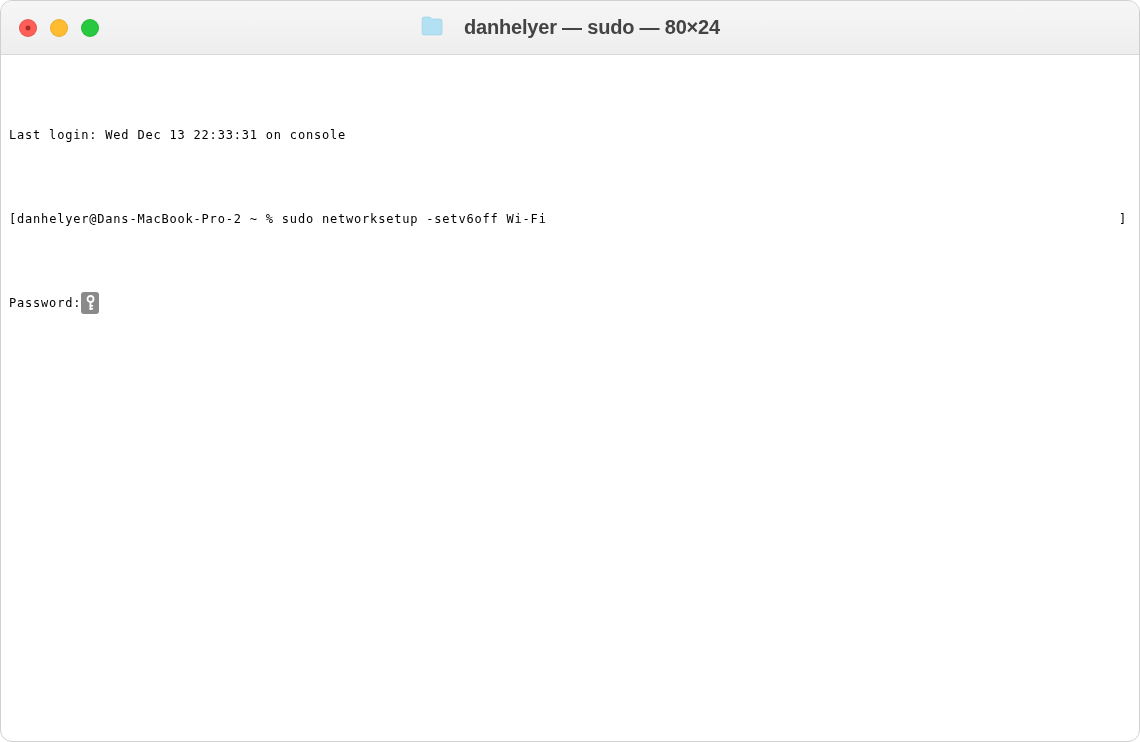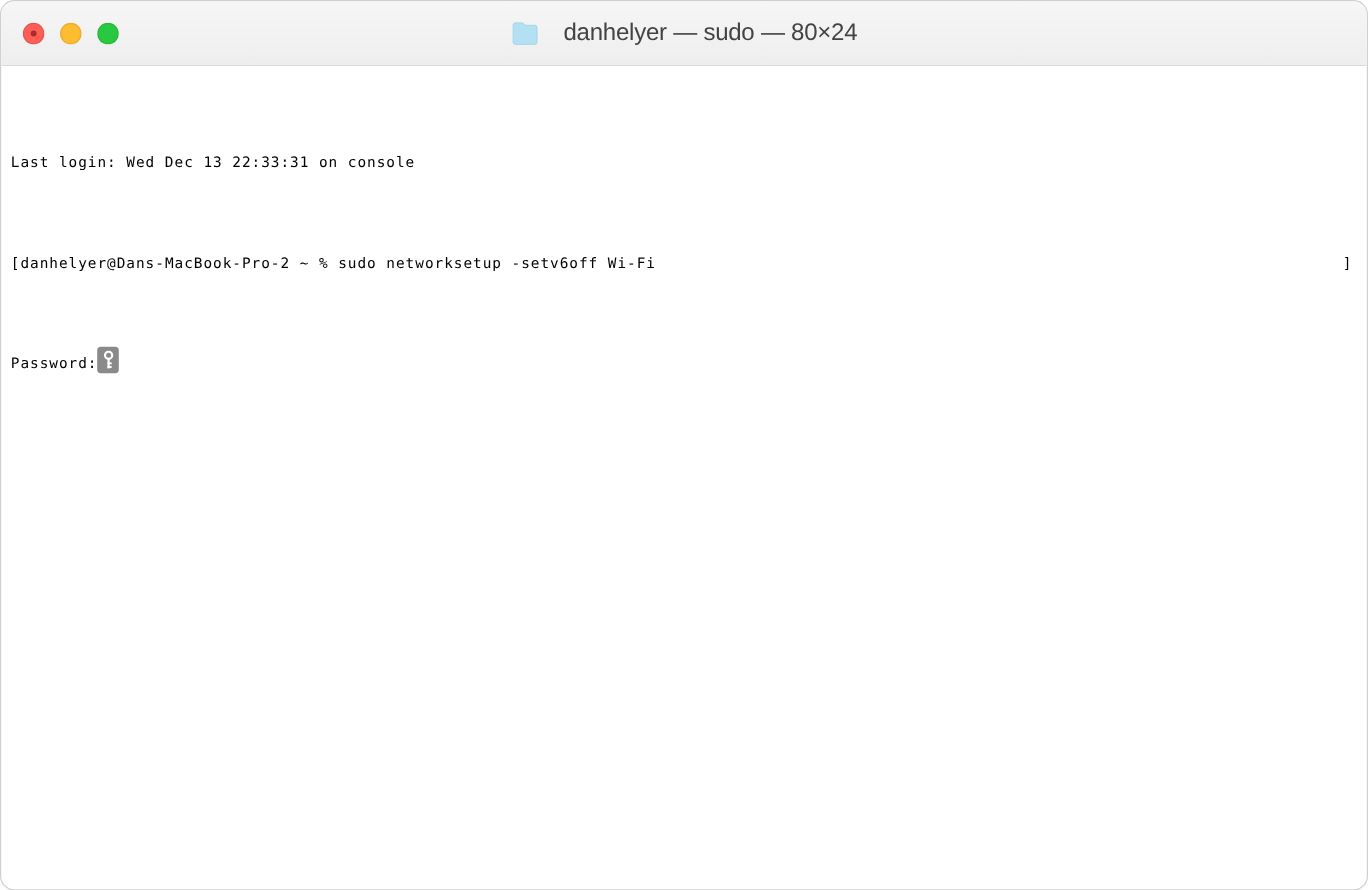--- a/index.html
+++ b/index.html
@@ -58,24 +58,23 @@
     }
     .traffic-max {
       background: #28c840;
       border: 0.5px solid rgba(0,0,0,0.08);
     }
     .title-center {
       position: absolute;
       left: 50%;
       transform: translateX(-50%);
       display: flex;
-      align-items: center;
       gap: 20px;
       font-size: 20px;
-      font-weight: 400;
+      font-weight: 700;
       color: #434343;
       letter-spacing: -0.2px;
     }
     .folder-icon {
       width: 24px;
       height: 20px;
       display: inline-block;
     }
     .terminal-body {
       padding: 10px 8px;
@@ -95,20 +94,21 @@
       justify-content: space-between;
       width: 100%;
       text-align: right;
     }
     .prompt-right {
       color: #000;
       padding-right: 4px;
     }
     .pw-line {
       display: flex;
+      align-items: center;
     }
     .key-icon {
       display: inline-flex;
       align-items: center;
       justify-content: center;
       width: 18px;
       height: 22px;
       background: #8a8a8a;
       border-radius: 3px;
       margin-left: 0px;

